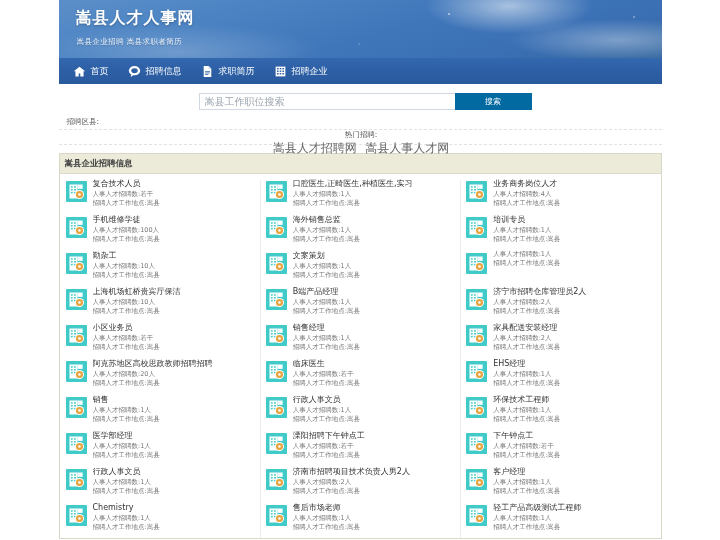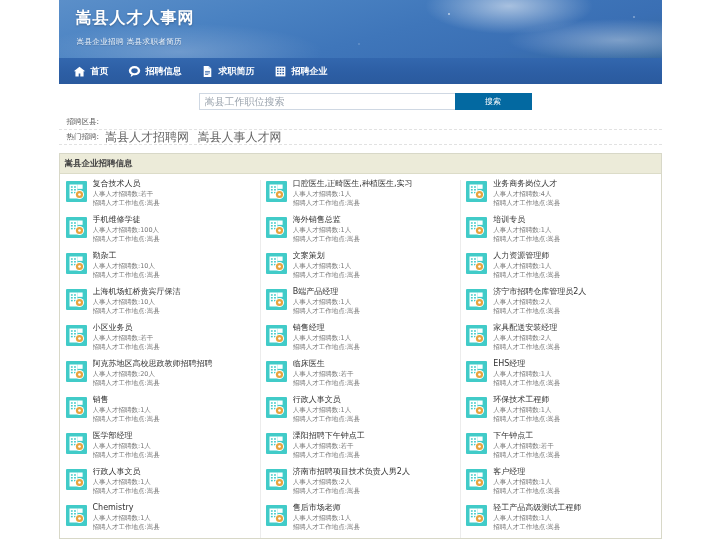--- a/index.html
+++ b/index.html
@@ -73,21 +73,21 @@
     padding-left: 6px;
     border-bottom: 1px solid #ffffff;
   }
   .nav-item {
     display: flex;
     align-items: center;
     height: 27px;
     padding: 0 11px 0 8px;
     color: #ffffff;
     font-size: 9px;
-    font-weight: bold;
+    font-weight: normal;
     cursor: pointer;
     white-space: nowrap;
   }
   .nav-item .nic {
     width: 13px; height: 13px;
     margin-right: 5px;
     display: inline-flex;
     align-items: center;
     justify-content: center;
     flex: 0 0 auto;
@@ -143,21 +143,21 @@
   }
   .filter-row {
     display: flex;
     align-items: center;
     height: 15px;
     font-size: 7.5px;
     color: #444;
     border-bottom: 1px dashed #e2e2e2;
     padding-left: 8px;
   }
-  .filter-row:last-child { border-bottom: 1px dashed #e2e2e2; }
+  .filter-row:last-child { border-bottom: 1px dashed #e2e2e2; flex-direction: column; }
   .filter-label {
     color: #555;
     margin-right: 6px;
     white-space: nowrap;
   }
   .filter-links a {
     color: #666;
     text-decoration: none;
     margin-right: 6px;
     font-size: 12px;
@@ -871,21 +871,20 @@
     <rect x="5.6" y="12.4" width="2.1" height="1.7"></rect>
     <rect x="9.2" y="12.4" width="2.1" height="1.7"></rect>
   </g>
   <path d="M13 4 h6 v5 h-6 Z" fill="#ffffff"></path>
   <circle cx="15.4" cy="15.4" r="5.2" fill="#ffffff"></circle>
   <circle cx="15.4" cy="15.4" r="4.1" fill="#e8a33d"></circle>
   <circle cx="15.4" cy="15.4" r="1.5" fill="#ffffff"></circle>
 </svg>
             </div>
             <div class="job-text">
-              <div class="job-title">人力资源管理师</div>
               <div class="job-meta">人事人才招聘数:1人</div>
               <div class="job-meta">招聘人才工作地点:嵩县</div>
             </div>
           </div>
           <div class="job">
             <div class="job-icon">
 <svg width="21" height="21" viewBox="0 0 24 24">
   <path d="M4 4 h9 v16 H4 Z" fill="#ffffff"></path>
   <g fill="#41cbc8">
     <rect x="5.6" y="6" width="2.1" height="1.7"></rect>

